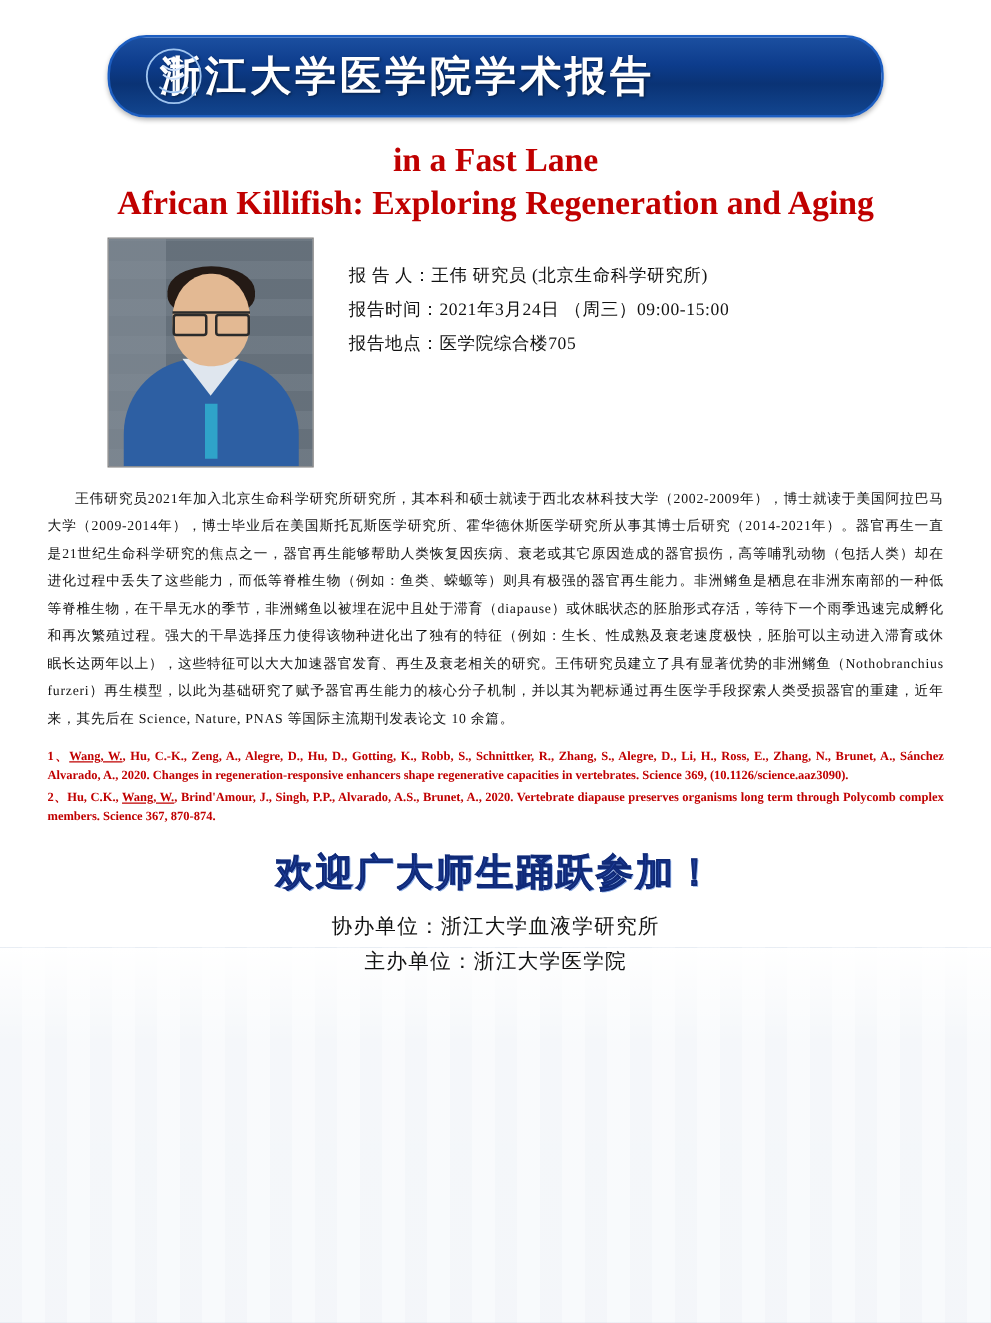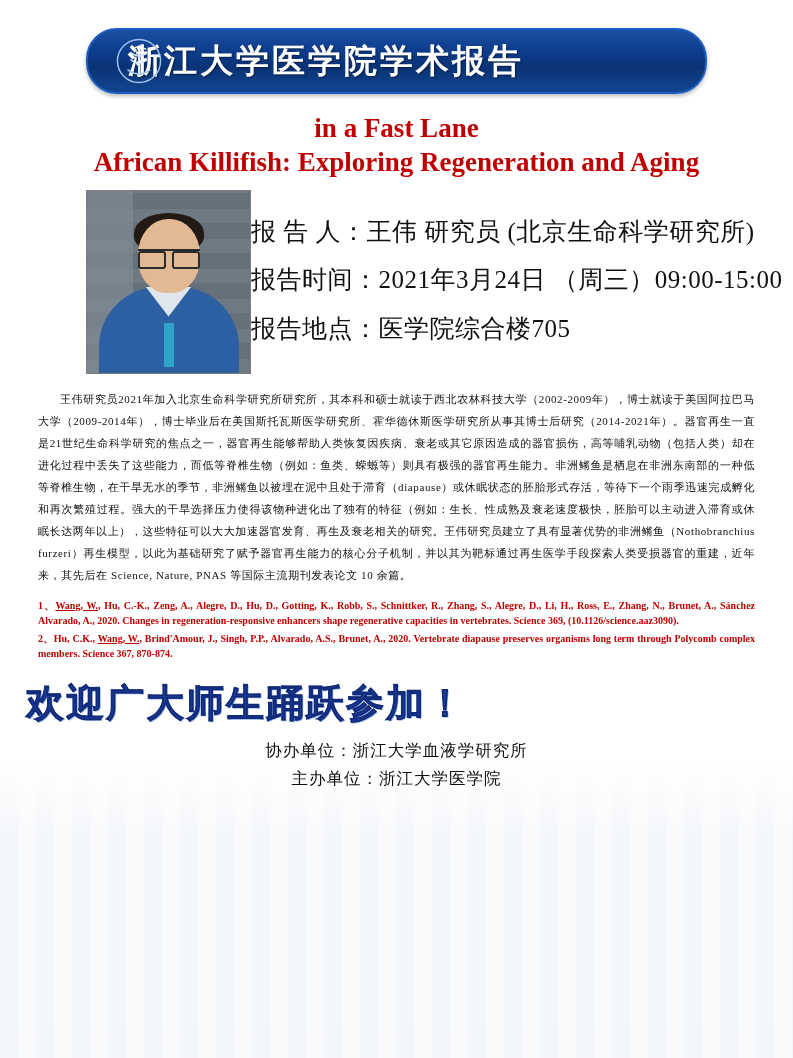--- a/index.html
+++ b/index.html
@@ -141,23 +141,24 @@
     clip-path: polygon(50% 100%, 0 0, 100% 0);
   }
   .photo .lanyard {
     position: absolute;
     left: 50%; bottom: 6px; transform: translateX(-50%);
     width: 10px; height: 44px;
     background: #2fa3c9;
   }
 
   .details {
+    margin-left: 28px;
     margin-top: 18px;
     font-family: "Liberation Serif", serif;
-    font-size: 25px;
+    font-size: 14px;
     color: #111111;
     line-height: 1.95;
     letter-spacing: 0.5px;
   }
   .details div { white-space: nowrap; }
 
   
   .body-text {
     margin: 14px 12px 0 12px;
     font-family: "Liberation Serif", serif;
@@ -178,23 +179,24 @@
     font-size: 10px;
     line-height: 1.55;
     text-align: justify;
   }
   .refs p { margin: 0 0 2px 0; }
   .refs .u { text-decoration: underline; }
 
   
   .welcome {
     margin: 16px 0 2px 0;
-    font-family: "Liberation Serif", serif;
-    font-weight: bold;
-    font-size: 38px;
+    text-align: center;
+    font-family: "Liberation Serif", serif;
+    font-weight: bold;
+    font-size: 30px;
     letter-spacing: 2px;
     color: #1f3f9e;
     -webkit-text-stroke: 0.6px #102a78;
     text-shadow: 1px 1px 0 #8fb0e8;
   }
 
   
   .orgs {
     margin-top: 8px;
     text-align: center;

